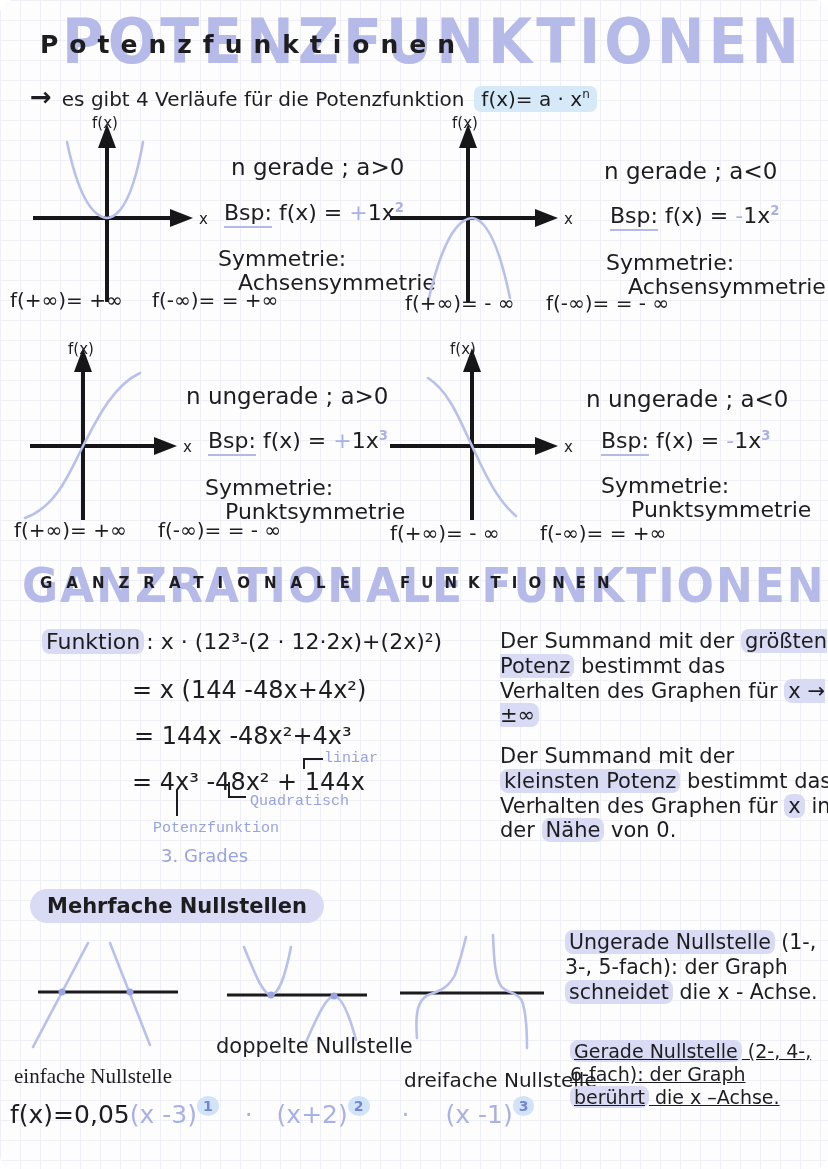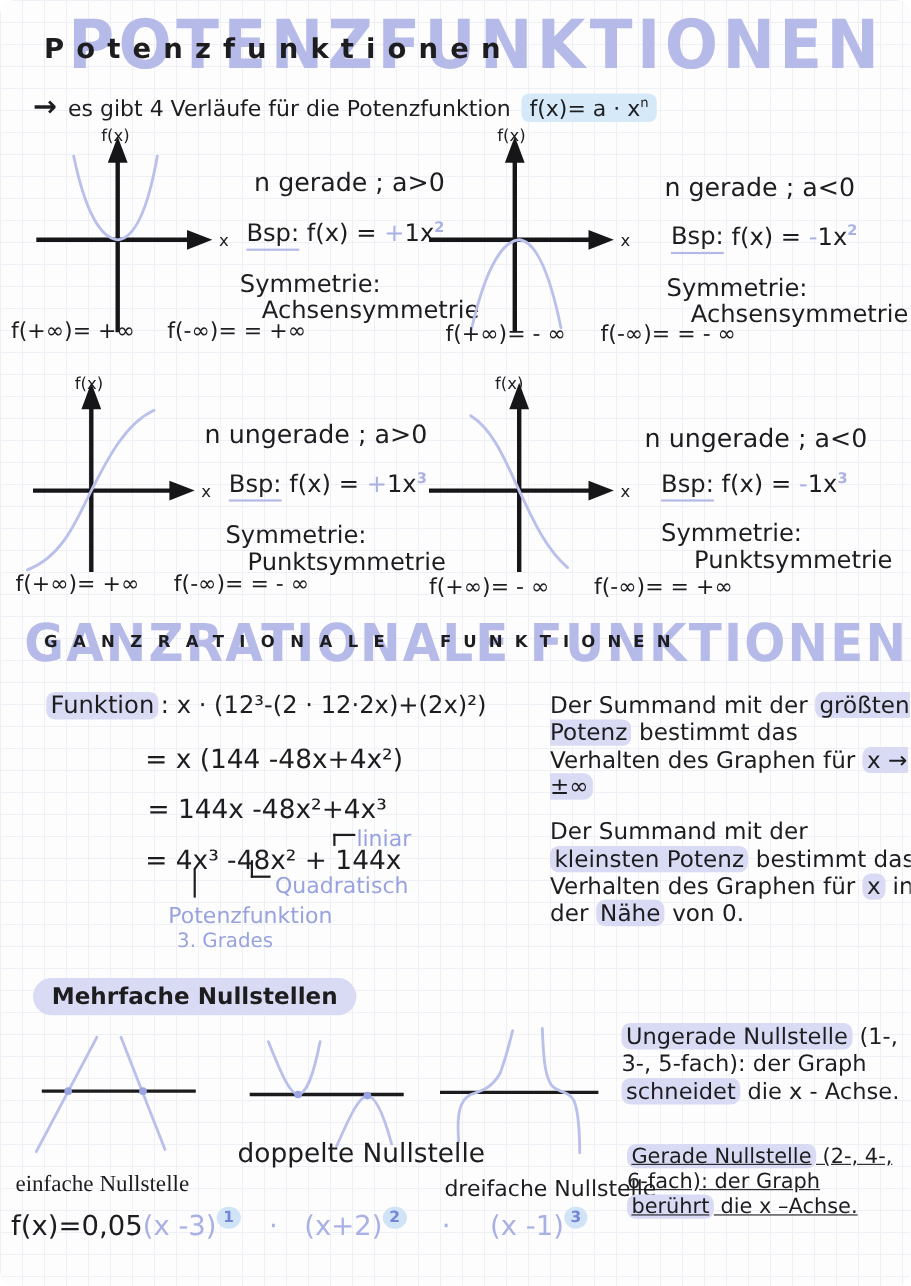--- a/index.html
+++ b/index.html
@@ -30,21 +30,21 @@
   .dot{fill:#9aa4e0;}
   .axlbl{font-size:15px;fill:#1d1d20;font-family:"DejaVu Sans",sans-serif;}
   .bspu{border-bottom:2px solid #b3bae8;padding-bottom:1px;}
   sup.e{font-size:60%;color:#a9b1e4;font-weight:bold;}
   .cond{font-size:23px;}
   .bsp{font-size:22px;display:flex;gap:7px;align-items:baseline;}
   .sym{font-size:22px;text-align:right;}
   .lim{font-size:20px;}
   .note{font-size:21px;line-height:1.18;}
   .step{font-size:24px;}
-  .annsm{font-size:20px;}
+  .annsm{font-size:15px;font-family:Liberation Mono, monospace;}
   .br{position:absolute;border-color:#98a2de;}
   .circ{background:#d0e3f7;color:#7585d6;border-radius:50%;font-size:14px;font-weight:bold;
         padding:2px 6px;position:relative;top:-12px;}
   .pill{background:#d9dbf4;border-radius:22px;padding:5px 17px;font-size:21px;font-weight:600;}
 </style>
 </head>
 <body>
 
 <div class="page">
 
@@ -179,21 +179,21 @@
     <circle class="dot" cx="53" cy="55" r="3.5"></circle>
     <circle class="dot" cx="116" cy="56" r="3.5"></circle>
   </svg>
 
   <svg class="t" style="left:398px;top:932px;" width="155" height="120">
     <line class="sketchline" x1="2" y1="61" x2="146" y2="61" stroke-width="3"></line>
     <path class="curve" d="M19,106 C17,80 20,68 30,63 C42,59 50,56 57,43 C64,23 66,13 68,5"></path>
     <path class="curve" d="M95,3 C96,28 97,45 103,54 C109,62 119,59 124,69 C128,80 129,103 129,116"></path>
   </svg>
 
-  <div class="t" style="left:216px;top:1034px;font-size:24px;">doppelte Nullstelle</div>
+  <div class="t" style="left:216px;top:1034px;font-size:21px;">doppelte Nullstelle</div>
   <div class="t" style="left:14px;top:1064px;font-size:21px;font-family:Liberation Serif, serif;">einfache Nullstelle</div>
   <div class="t" style="left:404px;top:1068px;font-size:20px;text-align:right;">dreifache Nullstelle</div>
 
   <div class="t" style="left:10px;top:1100px;display:flex;align-items:baseline;font-size:25px;">
     <span>f(x)=0,05</span>
     <span class="pu">(x -3)</span>
       <span class="circ">1</span>
     <span class="pu" style="margin-left:26px;">·</span>
     <span class="pu" style="margin-left:24px;">(x+2)</span>
       <span class="circ">2</span>

